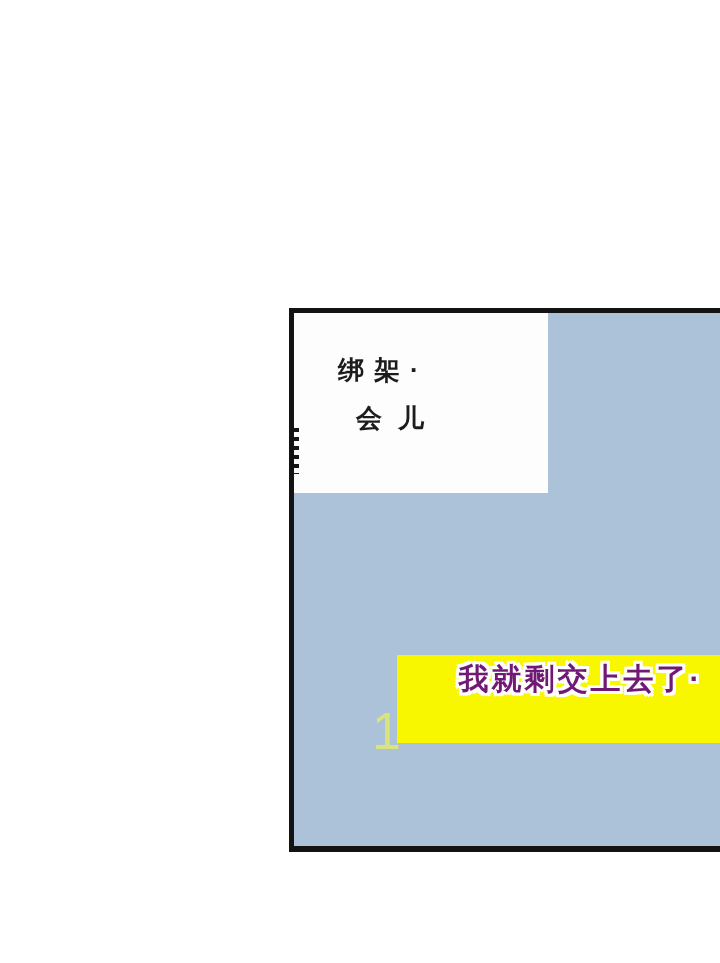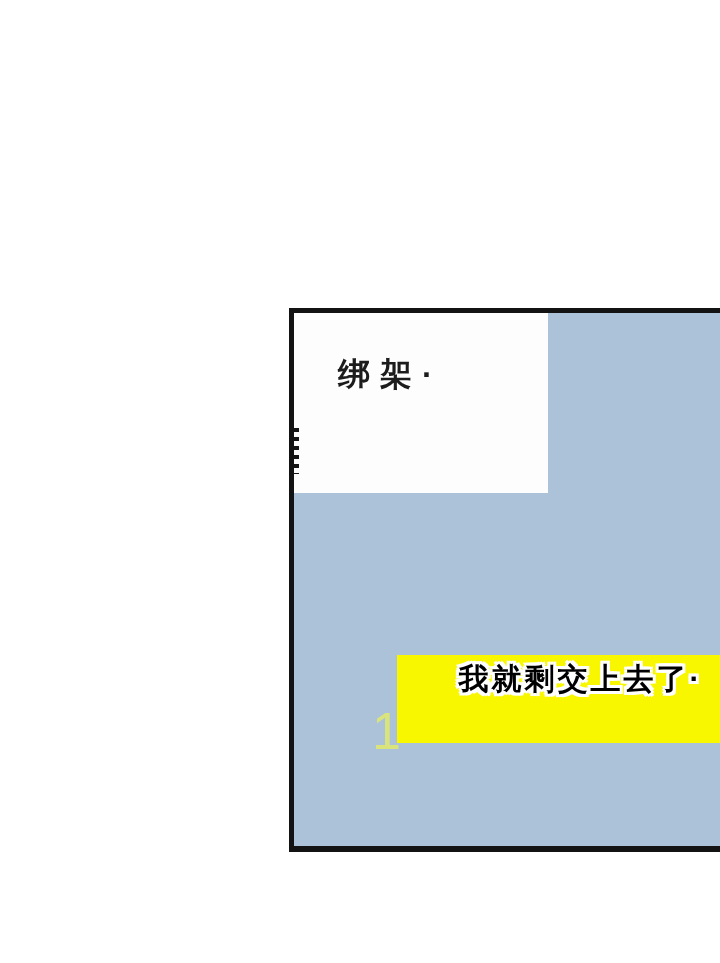--- a/index.html
+++ b/index.html
@@ -36,21 +36,21 @@
     position: absolute;
     left: 0;
     top: 0;
     width: 254px;
     height: 180px;
     background: #fdfdfd;
   }
   .speech-line {
     position: absolute;
     color: #1c1c1c;
-    font-size: 32px;
+    font-size: 26px;
     font-weight: 600;
     white-space: nowrap;
   }
   .speech-line.l1 {
     left: 44px;
     top: 40px;
     letter-spacing: 10px;
   }
   .speech-line.l2 {
     left: 62px;
@@ -77,21 +77,21 @@
     top: 342px;   
     width: 323px;
     height: 88px;
     background: #f9f700;
     text-align: center;
     padding-top: 5px;
     padding-left: 44px;
     box-sizing: border-box;
   }
   .caption-line {
-    color: #000000;
+    color: #701a75;
     font-size: 30px;
     font-weight: bold;
     line-height: 38px;
     letter-spacing: 3px;
     white-space: nowrap;
     text-shadow:
       -3px -3px 0 #ffffff,  3px -3px 0 #ffffff,
       -3px  3px 0 #ffffff,  3px  3px 0 #ffffff,
       -3px  0   0 #ffffff,  3px  0   0 #ffffff,
        0   -3px 0 #ffffff,  0    3px 0 #ffffff;
@@ -109,20 +109,21 @@
   }
 </style>
 </head>
 <body>
 
 <div class="stage">
   <div class="panel">
 
     <div class="speech-box">
       <div class="speech-line l1">绑架·</div>
+      <div class="speech-line l2">会儿</div>
     </div>
 
     <div class="hatch-marks"></div>
 
     <div class="watermark">1</div>
 
     <div class="caption-banner">
       <div class="caption-line">我就剩交上去了·</div>
     </div>
 

